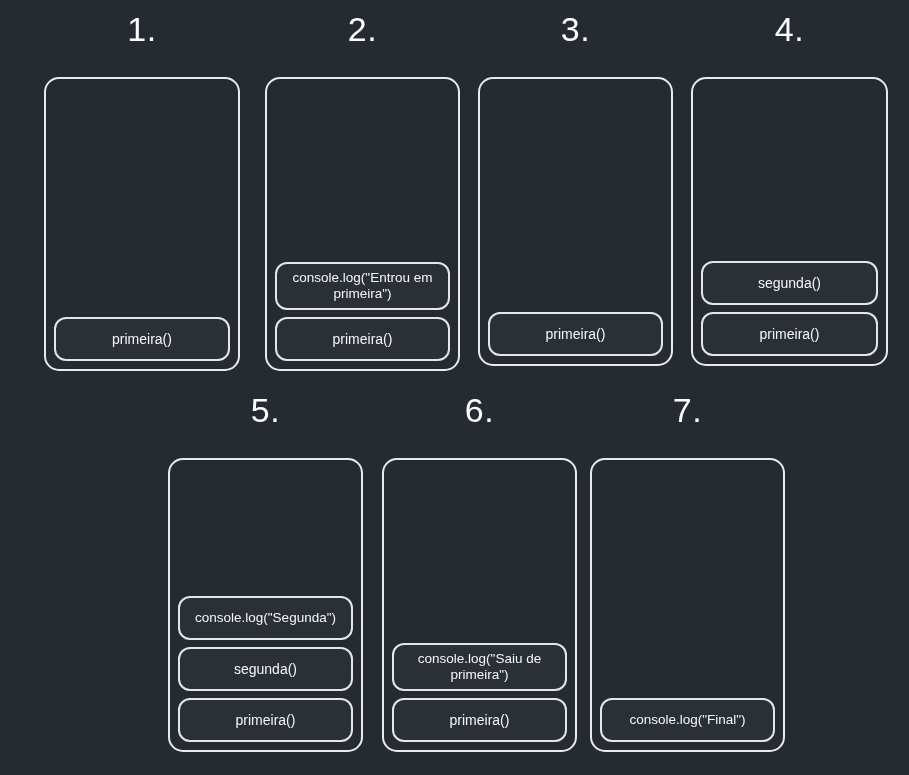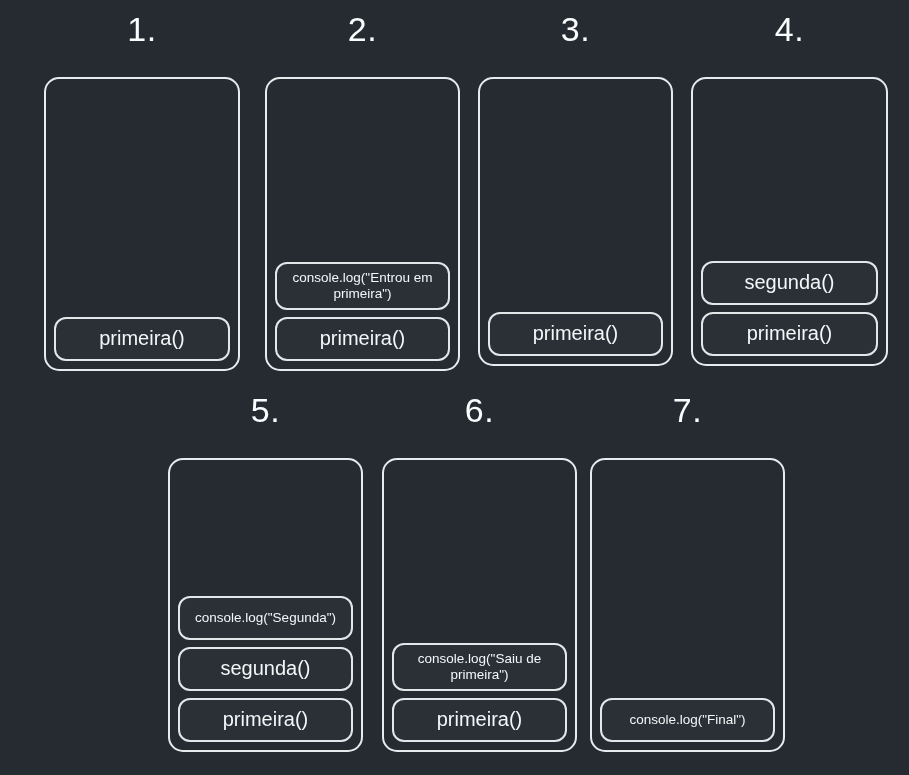--- a/index.html
+++ b/index.html
@@ -65,21 +65,21 @@
     color: #f4f6f8;
     display: flex;
     align-items: center;
     justify-content: center;
     text-align: center;
     padding: 6px 10px;
     line-height: 1.18;
   }
 
   .stack-item.call {
-    font-size: 20px;
+    font-size: 14px;
     min-height: 44px;
   }
 
   .stack-item.log {
     font-size: 13.5px;
     min-height: 44px;
   }
 
   
   .step-1 { left: 44px;  top: 12px; width: 196px; }

